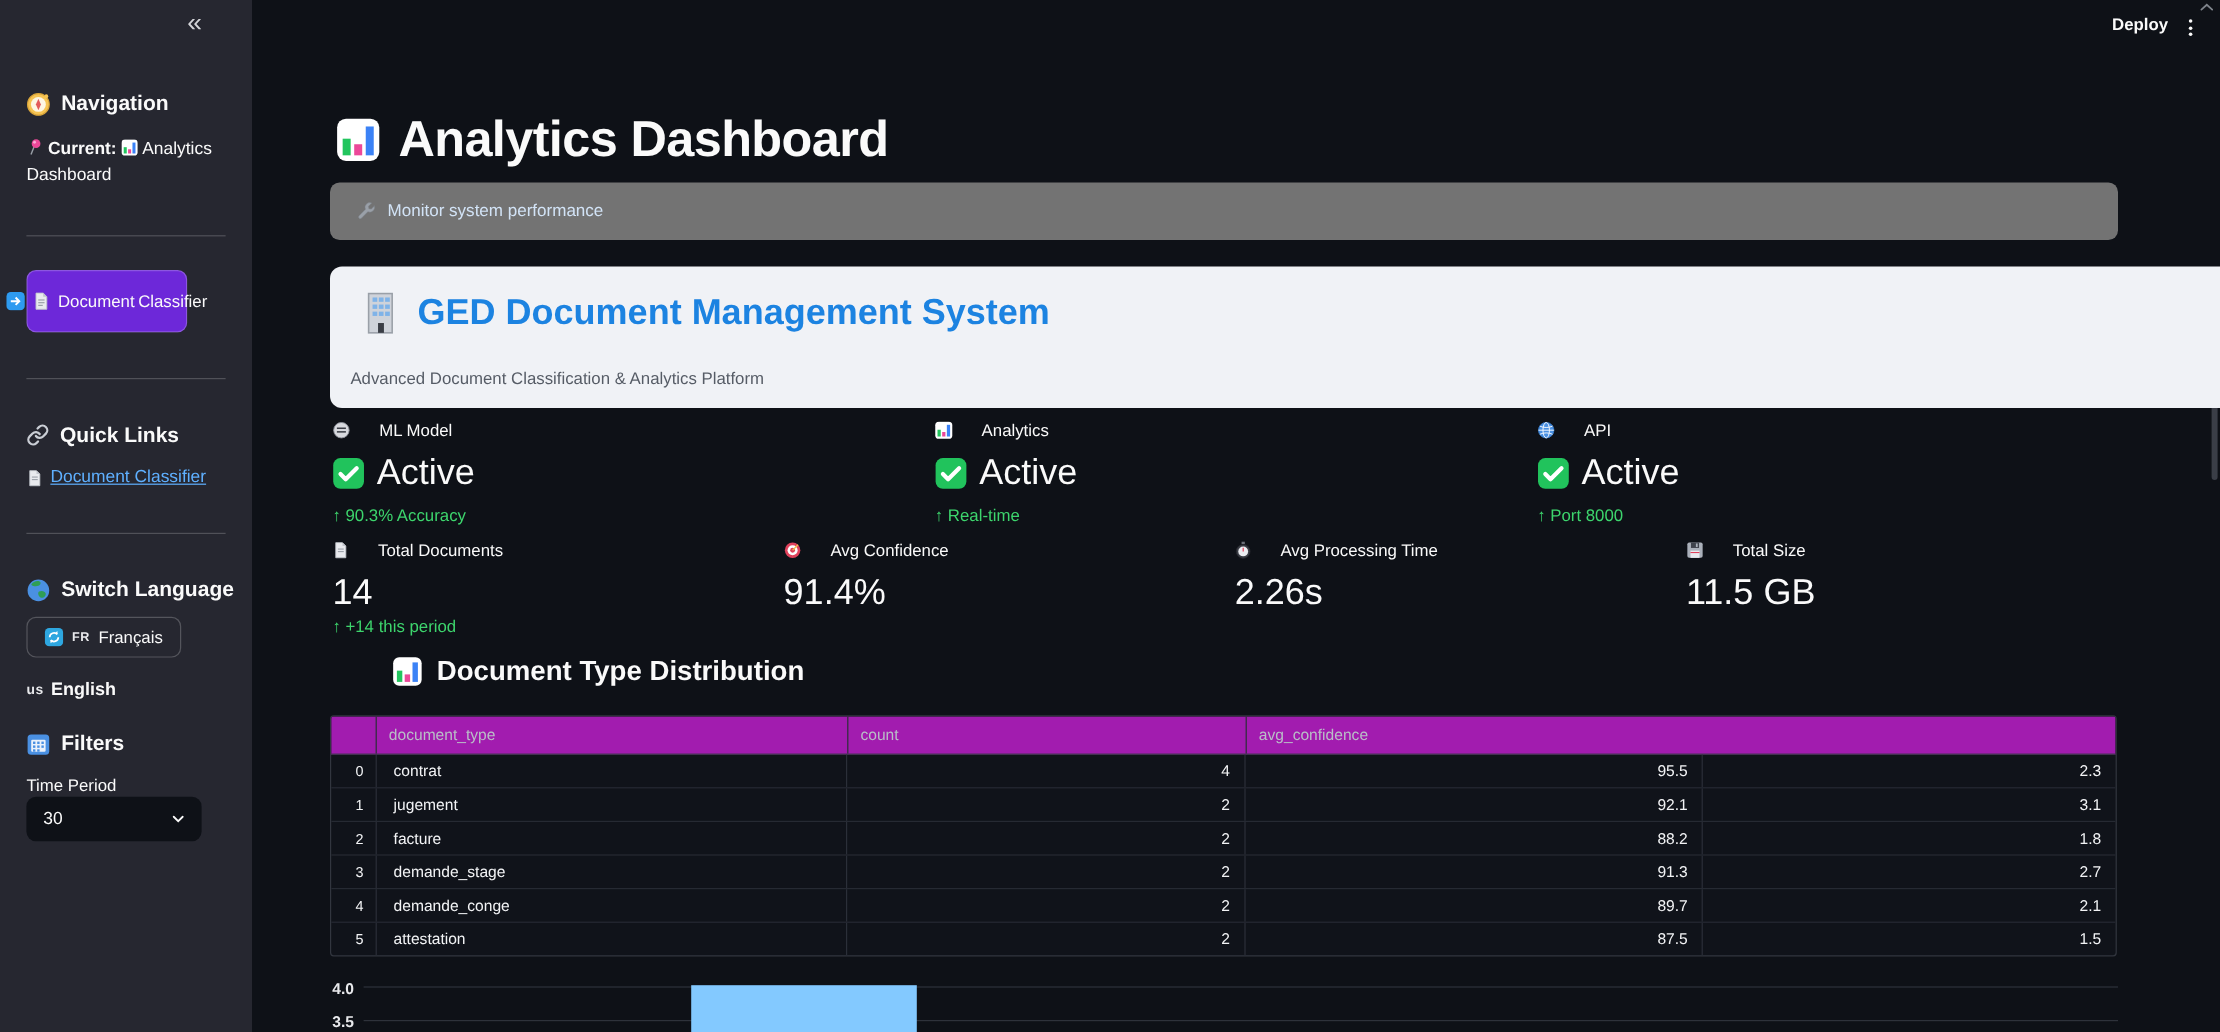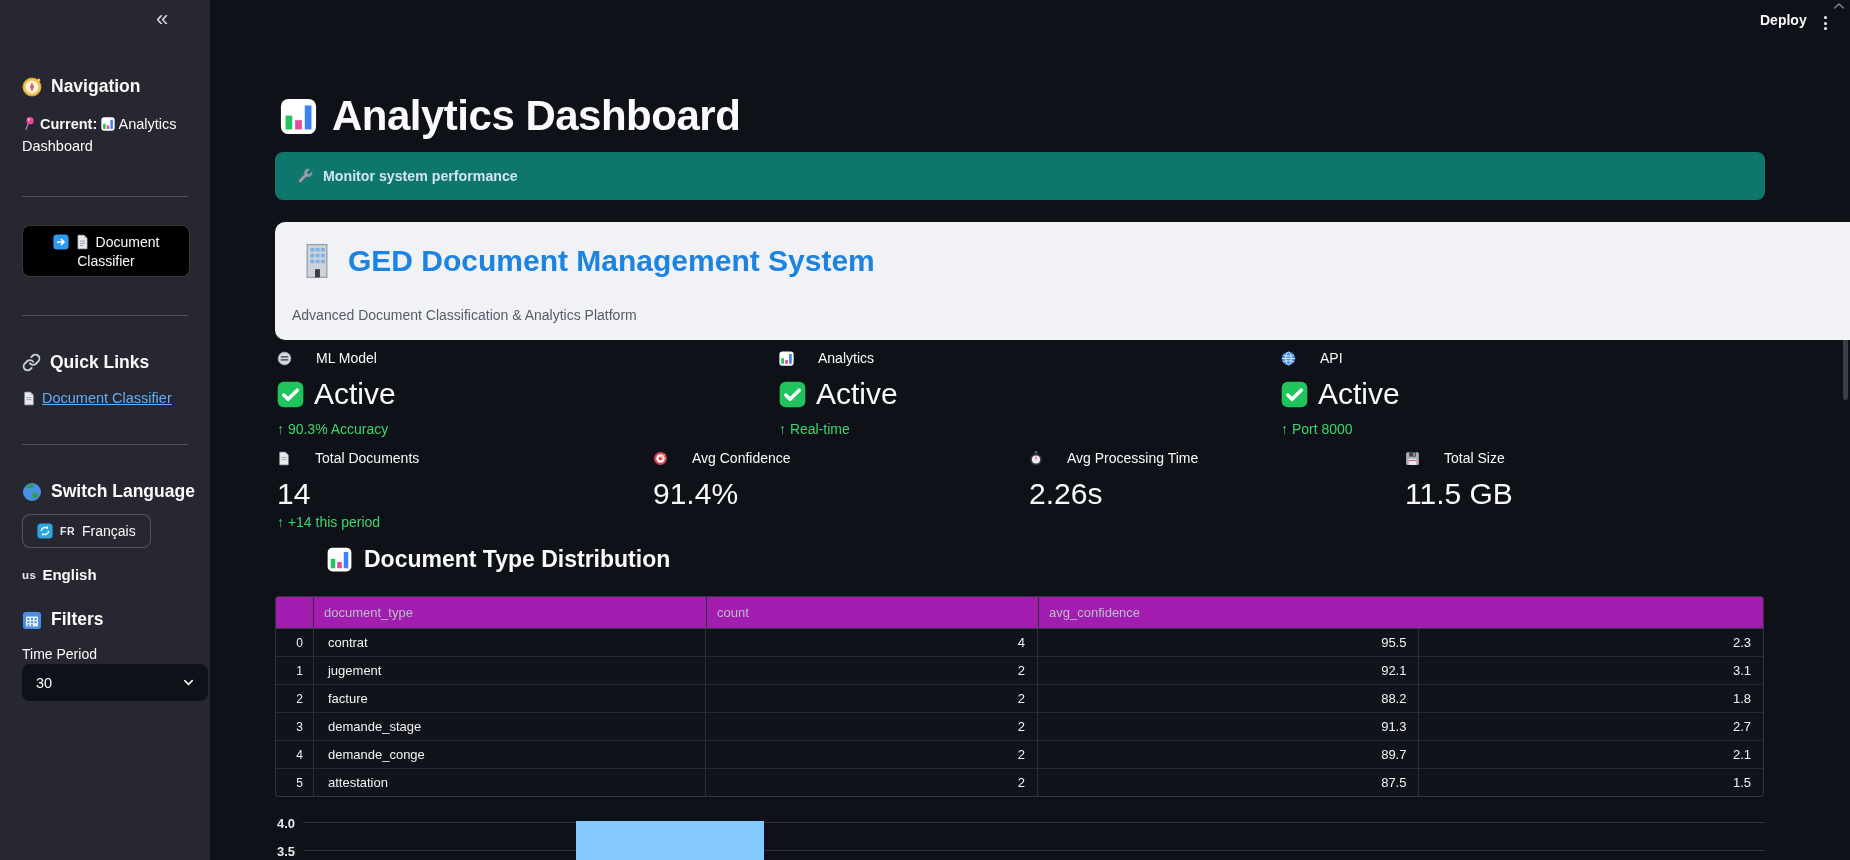--- a/index.html
+++ b/index.html
@@ -12,51 +12,51 @@
   .ic { display:inline-flex; align-items:center; justify-content:center; flex:none; }
   .ic svg { display:block; width:100%; height:100%; }
 
   
   .sidebar { position:absolute; left:0; top:0; width:210px; height:860px; background:#262730; z-index:5; }
   .collapse { position:absolute; left:156px; top:6px; font-size:22px; color:#d4d5d9; cursor:pointer; letter-spacing:-1px; }
   .sb-head { position:absolute; left:22px; display:flex; align-items:center; gap:9px; font-size:17.5px; font-weight:700; color:#fafafa; }
   .sb-div { position:absolute; left:22px; width:166px; height:1px; background:rgba(250,250,250,0.2); }
   .current { position:absolute; left:22px; top:113px; width:174px; font-size:14.5px; line-height:22px; color:#fafafa; }
   .current .ic { vertical-align:-2px; }
-  .sb-btn { position:absolute; left:22px; width:168px; background:#000000; border:1px solid rgba(250,250,250,0.22);
+  .sb-btn { position:absolute; left:22px; width:134px; background:#6d28d9; border:1px solid rgba(250,250,250,0.22);
             border-radius:8px; color:#fafafa; font-family:inherit; font-size:14px; cursor:pointer;
-            display:flex; flex-direction:column; align-items:center; justify-content:center; gap:3px; }
+            display:flex; flex-direction:row; align-items:center; justify-content:center; gap:3px; }
   .btn-row { display:flex; align-items:center; gap:6px; }
   .ql-link { position:absolute; left:22px; display:flex; align-items:center; gap:6px;
              color:#5fb0ff; font-size:14.5px; text-decoration:underline; cursor:pointer; }
   .fr-btn { position:absolute; left:22px; top:514px; height:34px; padding:0 14px; display:flex; align-items:center; gap:7px;
             background:#262730; border:1px solid rgba(250,250,250,0.22); border-radius:8px; color:#fafafa;
             font-family:inherit; font-size:14px; cursor:pointer; }
   .flag-txt { font-size:10.5px; font-weight:700; letter-spacing:0.5px; color:#e8e9ec; }
   .en-line { position:absolute; left:22px; top:566px; display:flex; align-items:center; gap:6px; font-size:15px; font-weight:700; }
   .en-line .flag-txt { font-size:11.5px; }
   .tp-label { position:absolute; left:22px; top:646px; font-size:14px; color:#fafafa; }
-  .tp-select { position:absolute; left:22px; top:664px; width:186px; height:37px; background:#0e1117; border-radius:8px;
+  .tp-select { position:absolute; left:22px; top:664px; width:146px; height:37px; background:#0e1117; border-radius:8px;
                display:flex; align-items:center; justify-content:space-between; padding:0 12px 0 14px;
                font-size:14.5px; color:#fafafa; cursor:pointer; }
 
   
   .deploy { position:absolute; left:1760px; top:12px; font-size:14px; font-weight:600; color:#fafafa; cursor:pointer; }
   .kebab { position:absolute; left:1818px; top:13px; width:14px; height:20px; display:flex; flex-direction:column;
            align-items:center; justify-content:center; gap:2.6px; cursor:pointer; }
   .kebab i { width:3px; height:3px; border-radius:50%; background:#fafafa; }
   .corner-chev { position:absolute; left:1833px; top:2px; width:12px; height:8px; opacity:.8; }
   .scroll-thumb { position:absolute; left:1843px; top:335px; width:5px; height:65px; border-radius:3px; background:#3a3e47; cursor:pointer; }
 
   
   .page-title { position:absolute; left:280px; top:92px; display:flex; align-items:center; gap:15px; }
   .page-title h1 { font-size:42px; font-weight:700; color:#fafafa; letter-spacing:-0.5px; }
   .info-banner { position:absolute; left:275px; top:152px; width:1490px; height:48px; border-radius:8px;
-                 background:#0f766e; display:flex; align-items:center; gap:10px; padding-left:22px;
-                 font-size:14.2px; color:#d2e3f6;font-weight:bold; }
+                 background:#737373; display:flex; align-items:center; gap:10px; padding-left:22px;
+                 font-size:14.2px; color:#d2e3f6; }
   .hero { position:absolute; left:275px; top:222px; width:1796px; height:118px; border-radius:10px; background:#f0f2f6; }
   .hero-title { position:absolute; left:25px; top:21px; display:flex; align-items:center; gap:14px; }
   .hero-title h2 { font-size:30px; font-weight:700; color:#1c83e1; }
   .hero-sub { position:absolute; left:17px; top:85px; font-size:14px; color:#565c66; }
 
   .scol { position:absolute; top:350px; width:460px; }
   .scol.c1{left:277px} .scol.c2{left:779px} .scol.c3{left:1281px}
   .mcol { position:absolute; top:450px; width:360px; }
   .mcol.c1{left:277px} .mcol.c2{left:653px} .mcol.c3{left:1029px} .mcol.c4{left:1405px}
   .m-label { position:absolute; top:0; display:flex; align-items:flex-end; gap:24px; font-size:14px; color:#fafafa; white-space:nowrap; }

